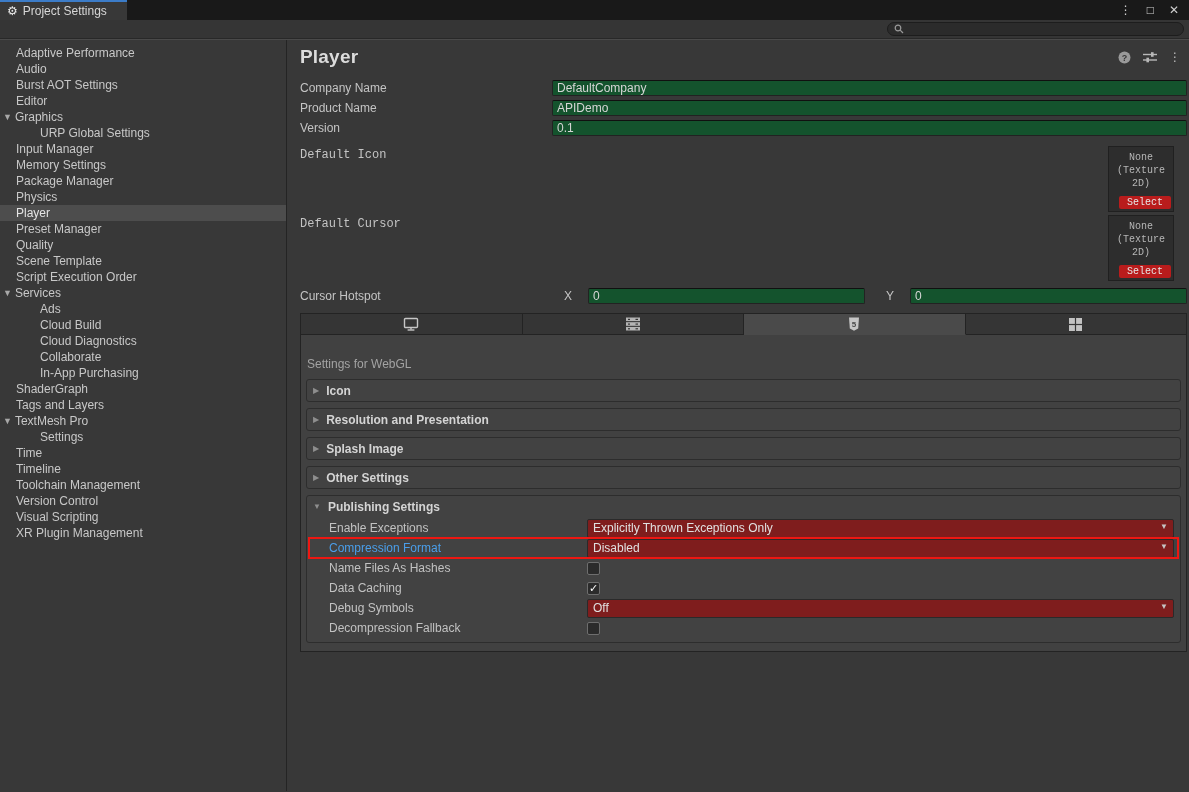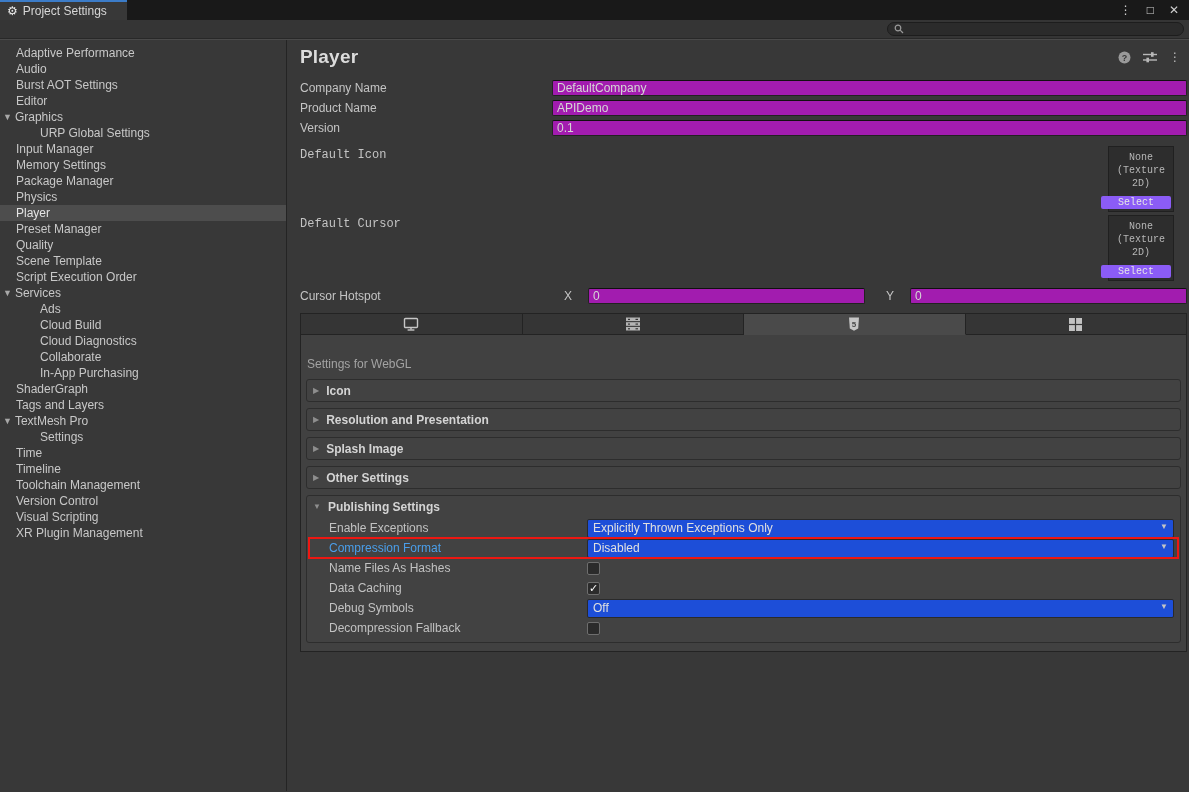--- a/index.html
+++ b/index.html
@@ -33,29 +33,29 @@
 
   
   .main-header{display:flex;align-items:center;justify-content:space-between;margin:6px 0 10px 0;height:22px;}
   .page-title{font-size:19px;font-weight:bold;color:#dcdcdc;letter-spacing:.2px;}
   .hdr-icons{display:flex;gap:12px;align-items:center;margin-right:6px;}
   .hdr-icons .kebab{color:#bdbdbd;font-size:12px;}
 
   
   .frow{display:flex;align-items:center;height:20px;}
   .flabel{width:252px;flex:none;color:#c4c4c4;}
-  .tinput{flex:1;height:16px;background:#a21caf;border:1px solid #222222;border-top-color:#101010;border-radius:2px;
+  .tinput{flex:1;height:16px;background:#14532d;border:1px solid #222222;border-top-color:#101010;border-radius:2px;
           color:#d6d6d6;font:12px "Liberation Sans","DejaVu Sans",sans-serif;padding:0 4px;outline:none;min-width:0;}
 
   .slot-block{position:relative;height:69px;font-family:Liberation Mono, monospace;}
   .slot-block.first{margin-top:8px;}
   .slot-label{padding-top:2px;color:#c4c4c4;}
   .texslot{position:absolute;right:13px;top:0;width:66px;height:66px;background:#2d2d2d;border:1px solid #202020;
            text-align:center;font-size:10px;color:#b6b6b6;padding-top:4px;line-height:13px;}
-  .selectbtn{position:absolute;right:2px;bottom:2px;background:#8b5cf6;color:#e6e6e6;font-size:10px;line-height:13px;padding:0 17px;border-radius:2px;cursor:default;}
+  .selectbtn{position:absolute;right:2px;bottom:2px;background:#b91c1c;color:#e6e6e6;font-size:10px;line-height:13px;padding:0 8px;border-radius:2px;cursor:default;}
 
   .hotspot-row{display:flex;align-items:center;height:20px;margin-top:2px;gap:12px;}
   .axis-label{flex:none;color:#c4c4c4;margin-right:4px;}
   .axis-label.y{margin-left:9px;}
 
   
   .tabstrip{display:flex;height:22px;margin-top:7px;}
   .ptab{flex:1;background:#353535;border:1px solid #232323;border-left:none;display:flex;align-items:center;justify-content:center;}
   .ptab:first-child{border-left:1px solid #232323;}
   .ptab.selected{background:#4a4a4a;border-bottom-color:#4a4a4a;}
@@ -66,21 +66,21 @@
   .section-bar .tri{color:#8e8e8e;font-size:8px;}
   .section-title{font-weight:bold;color:#d4d4d4;}
 
   
   .pub-box{background:#424242;border:1px solid #2d2d2d;border-radius:3px;padding-bottom:4px;}
   .pub-header{height:22px;display:flex;align-items:center;gap:7px;padding-left:6px;}
   .pub-header .tri{font-size:8px;color:#8e8e8e;}
   .prow{position:relative;display:flex;align-items:center;height:20px;padding:0 6px 0 22px;}
   .plabel{width:258px;flex:none;color:#c2c2c2;}
   .plabel.modified{color:var(--blue);}
-  .dropdown{flex:1;height:19px;background:#1d4ed8;border:1px solid #2a2a2a;border-radius:2px;display:flex;align-items:center;
+  .dropdown{flex:1;height:19px;background:#7f1d1d;border:1px solid #2a2a2a;border-radius:2px;display:flex;align-items:center;
             padding:0 1px 0 5px;color:#e0e0e0;position:relative;min-width:0;}
   .dd-arrow{position:absolute;right:5px;top:3px;font-size:8px;color:#c4c4c4;line-height:1;}
   .checkbox{width:13px;height:13px;background:#2b2b2b;border:1px solid #6e6e6e;border-radius:2px;flex:none;
             display:flex;align-items:center;justify-content:center;color:#ffffff;font-size:11px;line-height:1;}
   .red-frame{position:absolute;left:1px;right:1px;top:-1px;bottom:-1px;border:2px solid var(--red);pointer-events:none;z-index:2;}
 
   svg{display:block;}
 </style>
 </head>
 <body>

